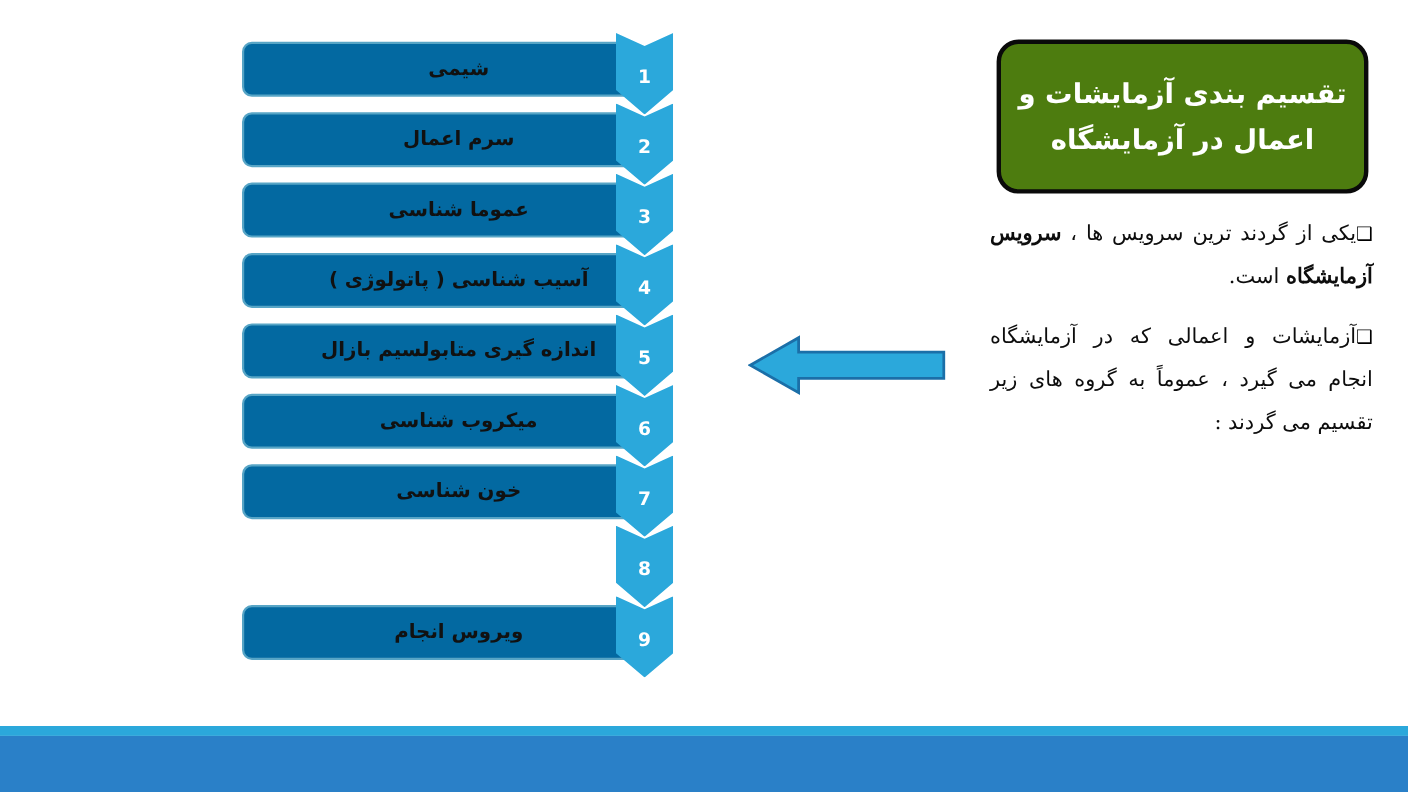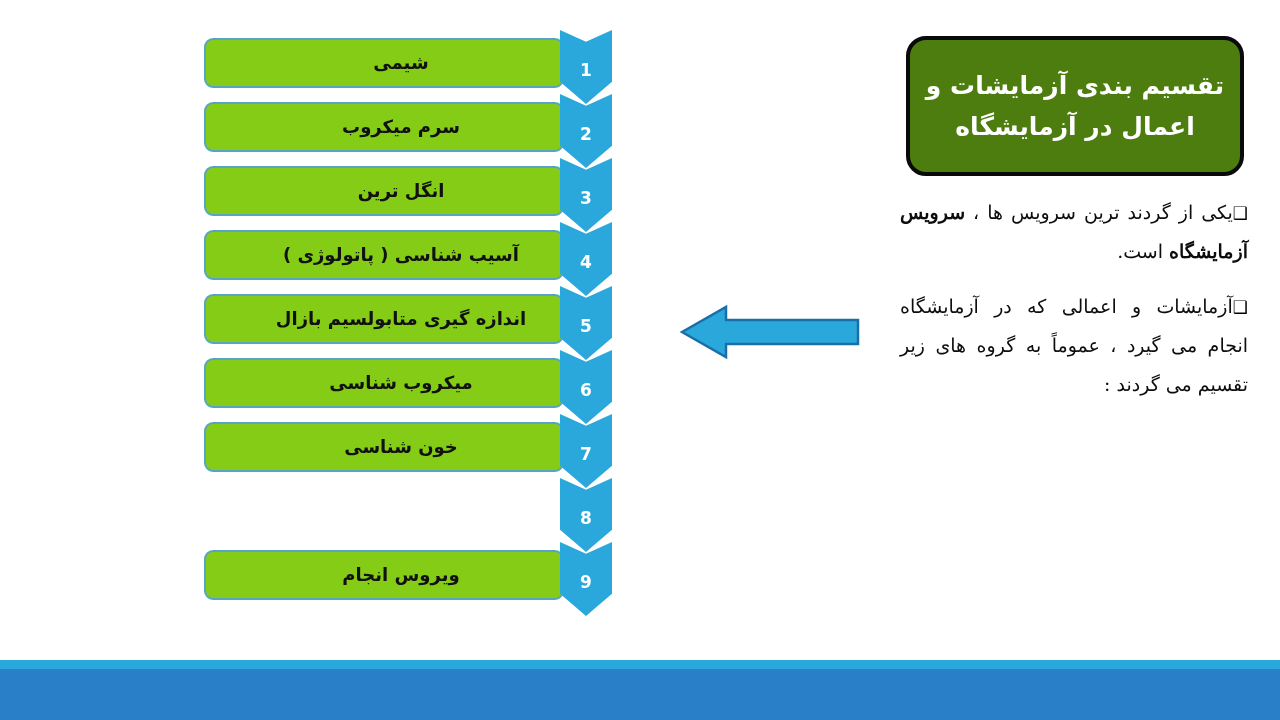--- a/index.html
+++ b/index.html
@@ -51,26 +51,26 @@
     height: 610px;
   }
   .process-row {
     position: absolute;
     left: 0;
     width: 360px;
     height: 50px;
   }
   .process-box {
     position: absolute;
-    left: 0;
+    left: 16px;
     top: 0;
     width: 100%;
     height: 100%;
     box-sizing: border-box;
-    background: #84cc16;
+    background: #0369a1;
     border: 2px solid #57A5C6;
     border-radius: 9px;
     display: flex;
     align-items: center;
     justify-content: center;
     padding: 0 26px 0 60px;
   }
   .process-label {
     font-family: "DejaVu Sans", "Liberation Sans", sans-serif;
     font-size: 18px;
@@ -181,26 +181,26 @@
 <div id="slide">
 
   <div id="process-list">
       <div class="process-row" style="top: 8px;">
         <div class="process-box">
           <div class="process-label">شیمی</div>
         </div>
       </div>
       <div class="process-row" style="top: 72px;">
         <div class="process-box">
-          <div class="process-label">سرم میکروب</div>
+          <div class="process-label">سرم اعمال</div>
         </div>
       </div>
       <div class="process-row" style="top: 136px;">
         <div class="process-box">
-          <div class="process-label">انگل ترین</div>
+          <div class="process-label">عموما شناسی</div>
         </div>
       </div>
       <div class="process-row" style="top: 200px; text-decoration: underline;">
         <div class="process-box">
           <div class="process-label">آسیب شناسی ( پاتولوژی )</div>
         </div>
       </div>
       <div class="process-row" style="top: 264px;">
         <div class="process-box">
           <div class="process-label">اندازه گیری متابولسیم بازال</div>

